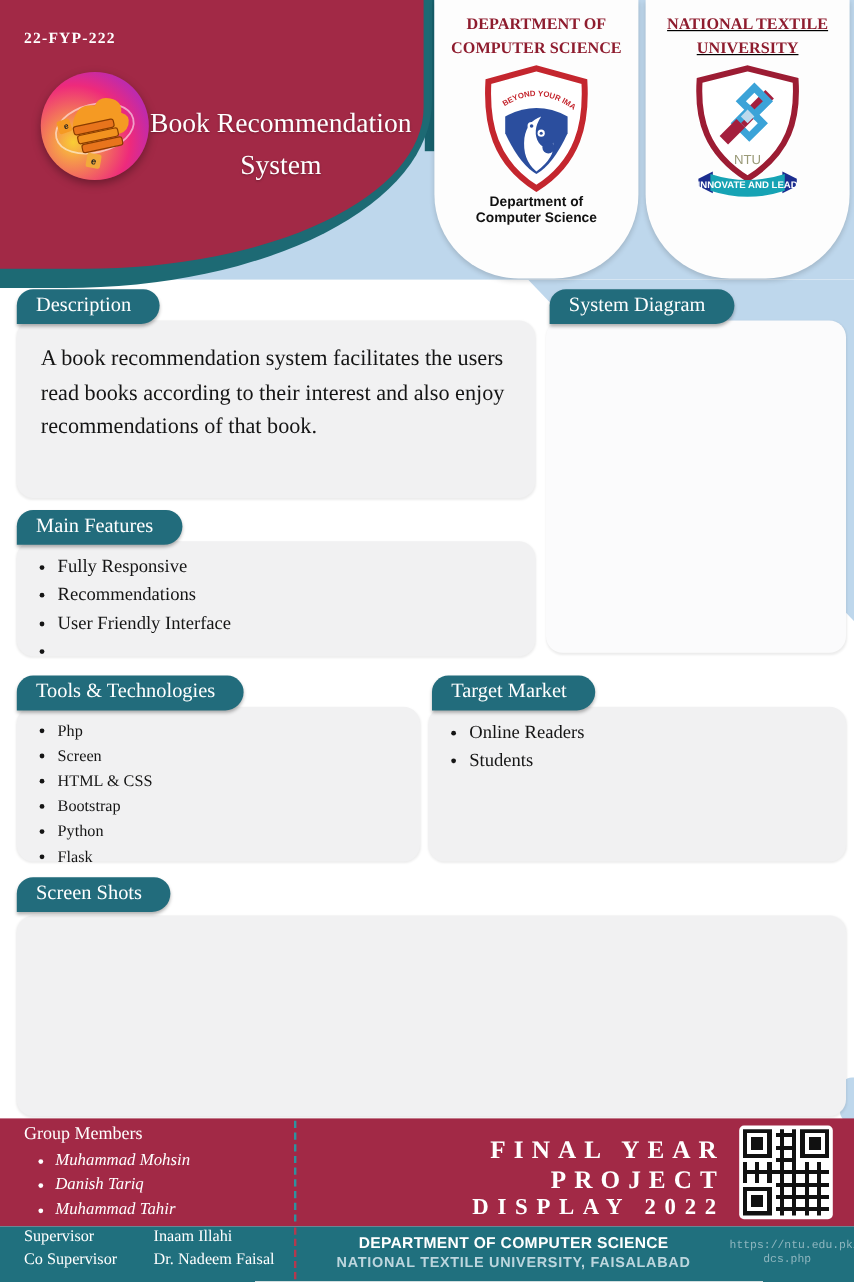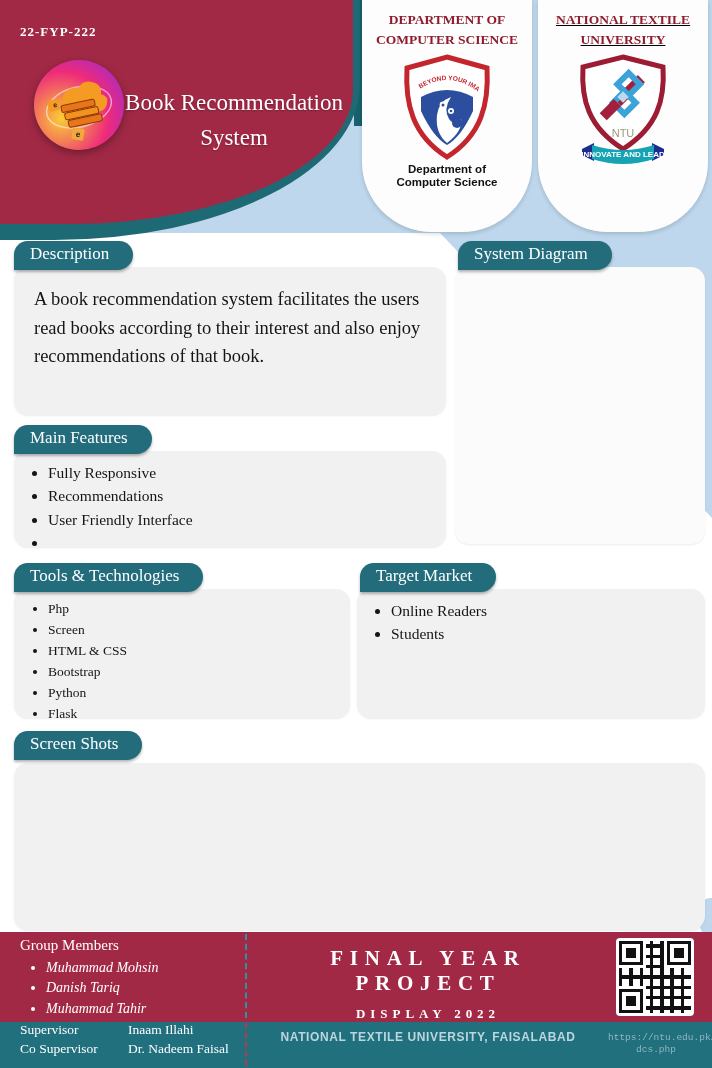--- a/index.html
+++ b/index.html
@@ -79,23 +79,23 @@
   .book-a,.book-p{font-size:4.5px;color:#666;line-height:1.3;margin-top:2px;}
   
   .foot-maroon{position:absolute;left:0;top:932px;width:712px;height:90px;background:#a22946;}
   .foot-teal{position:absolute;left:0;top:1022px;width:712px;height:46px;background:#20707e;}
   .divider1{position:absolute;left:245px;top:934px;height:84px;border-left:2px dashed #2e93a0;}
   .divider2{position:absolute;left:245px;top:1023px;height:43px;border-left:2px dashed #b3394f;}
   .gm{position:absolute;left:20px;top:937px;color:#fff;}
   .gm-h{font-size:15px;}
   .gm ul{margin:4px 0 0 0;padding-left:26px;}
   .gm li{font-size:14px;line-height:1.45;font-style:italic;}
-  .event{position:absolute;left:252px;top:946px;width:352px;text-align:center;color:#fff;}
+  .event{position:absolute;left:252px;top:946px;width:352px;text-align:right;color:#fff;}
   .event .e1{font-size:21px;font-weight:bold;letter-spacing:.32em;}
-  .event .e2{font-size:13px;font-weight:bold;letter-spacing:.38em;margin-top:10px;}
+  .event .e2{font-size:19px;font-weight:bold;letter-spacing:.38em;margin-top:0;}
   .qr{position:absolute;left:616px;top:938px;width:78px;height:78px;background:#fff;
       border-radius:4px;padding:3px;box-sizing:border-box;}
   .sup{position:absolute;left:20px;top:1022px;display:grid;
        grid-template-columns:108px auto;row-gap:3px;color:#fff;font-size:13.5px;}
   .dept{position:absolute;left:252px;top:1028px;width:352px;text-align:center;
         font-family:"Liberation Sans",sans-serif;}
   .dept .d1{color:#fff;font-weight:bold;font-size:13px;letter-spacing:.02em;}
   .dept .d2{color:#bdd6de;font-weight:bold;font-size:12px;letter-spacing:.05em;margin-top:2px;}
   .furl{position:absolute;left:608px;top:1032px;width:96px;text-align:center;
         font-family:Liberation Mono, monospace;font-size:9.5px;line-height:1.25;color:#8fb6bf;}
@@ -620,20 +620,21 @@
   </div>
 
   <div class="sup">
     <div>Supervisor</div>
     <div>Inaam Illahi</div>
     <div>Co Supervisor</div>
     <div>Dr. Nadeem Faisal</div>
   </div>
 
   <div class="dept">
+    <div class="d1">DEPARTMENT OF COMPUTER SCIENCE</div>
     <div class="d2">NATIONAL TEXTILE UNIVERSITY, FAISALABAD</div>
   </div>
 
   <div class="furl">
     <div>https://ntu.edu.pk/</div>
     <div>dcs.php</div>
   </div>
 
 </div>
 

